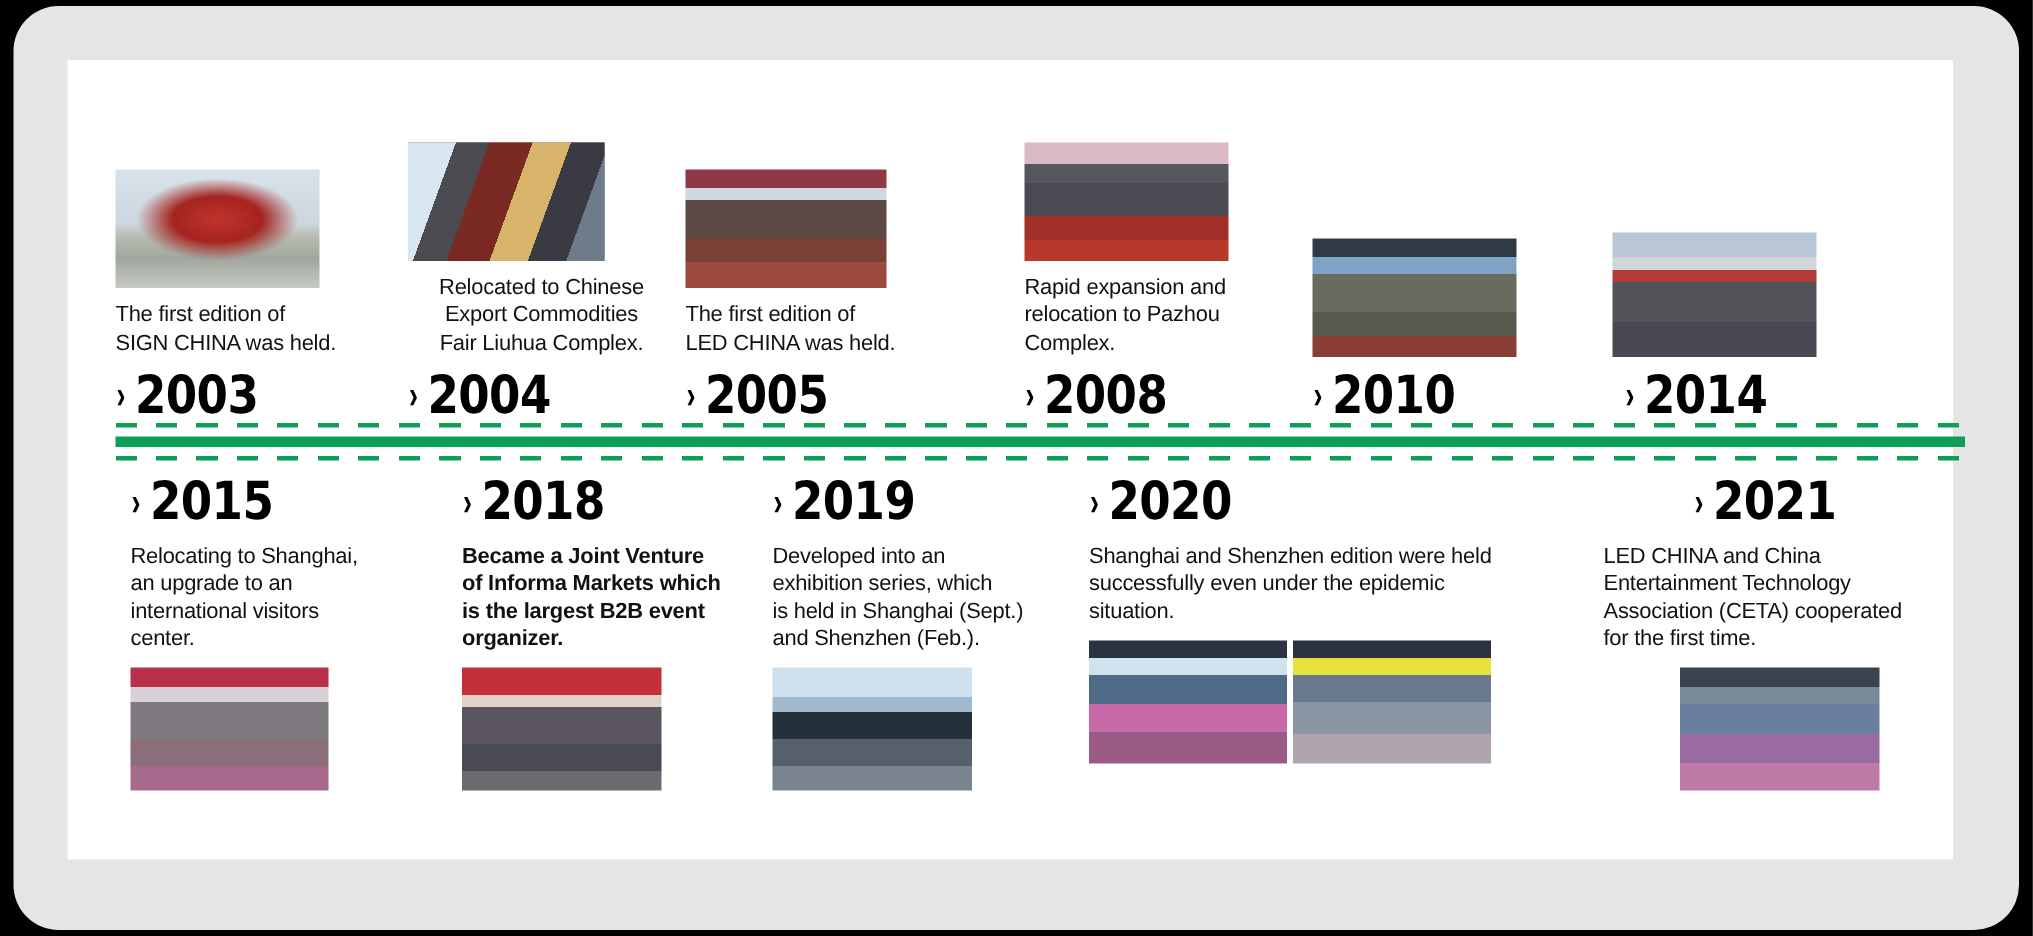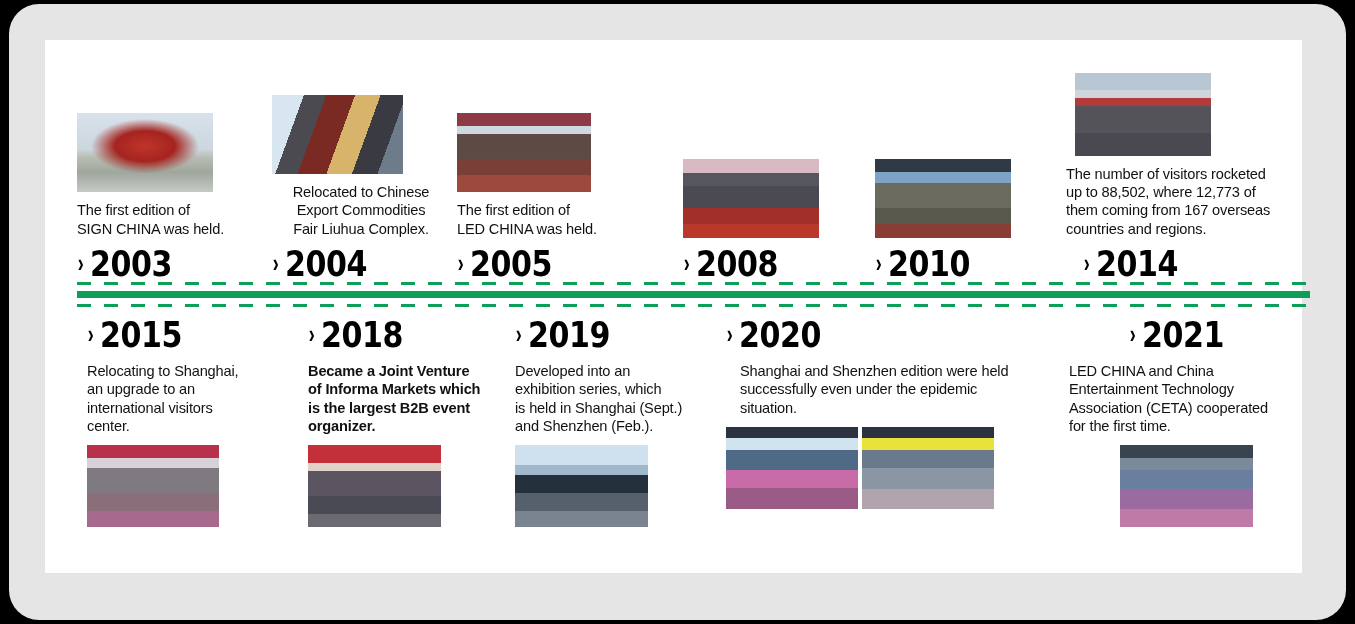--- a/index.html
+++ b/index.html
@@ -133,40 +133,39 @@
         <div class="caption" style="width:178px;">The first edition of
 LED CHINA was held.</div>
         <div class="year">
           <span class="chev">›</span>
           <span class="yv">2005</span>
         </div>
       </div>
 
       <div class="top-item" style="left:638px;width:180px;">
         <span class="thumb ph4" style="width:136px;height:79px;"></span>
+        <div class="caption" style="width:180px;">Rapid expansion and
+relocation to Pazhou
+Complex.</div>
         <div class="year">
           <span class="chev">›</span>
           <span class="yv">2008</span>
         </div>
       </div>
 
       <div class="top-item" style="left:830px;width:185px;">
         <span class="thumb ph5" style="width:136px;height:79px;"></span>
         <div class="year">
           <span class="chev">›</span>
           <span class="yv">2010</span>
         </div>
       </div>
 
       <div class="top-item" style="left:1021px;width:230px;">
         <span class="thumb ph6" style="width:136px;height:83px;margin-left:9px;"></span>
-        <div class="caption" style="width:230px;">The number of visitors rocketed
-up to 88,502, where 12,773 of
-them coming from 167 overseas
-countries and regions.</div>
         <div class="year" style="margin-left:17px;">
           <span class="chev">›</span>
           <span class="yv">2014</span>
         </div>
       </div>
 
     </div>
 
     <div class="divider">
       <div class="dash-line dash-top"></div>
@@ -210,21 +209,21 @@
 is held in Shanghai (Sept.)
 and Shenzhen (Feb.).</div>
         <span class="thumb ph9" style="width:133px;height:82px;"></span>
       </div>
 
       <div class="bot-item" style="left:681px;width:290px;">
         <div class="year">
           <span class="chev">›</span>
           <span class="yv">2020</span>
         </div>
-        <div class="caption" style="width:310px;margin-left:14px;">Shanghai and Shenzhen edition were held
+        <div class="caption" style="width:310px;">Shanghai and Shenzhen edition were held
 successfully even under the epidemic
 situation.</div>
         <div class="img-pair">
           <span class="thumb ph10" style="width:132px;height:82px;"></span>
           <span class="thumb ph11" style="width:132px;height:82px;"></span>
         </div>
       </div>
 
       <div class="bot-item" style="left:1024px;width:232px;">
         <div class="year" style="margin-left:60px;">

